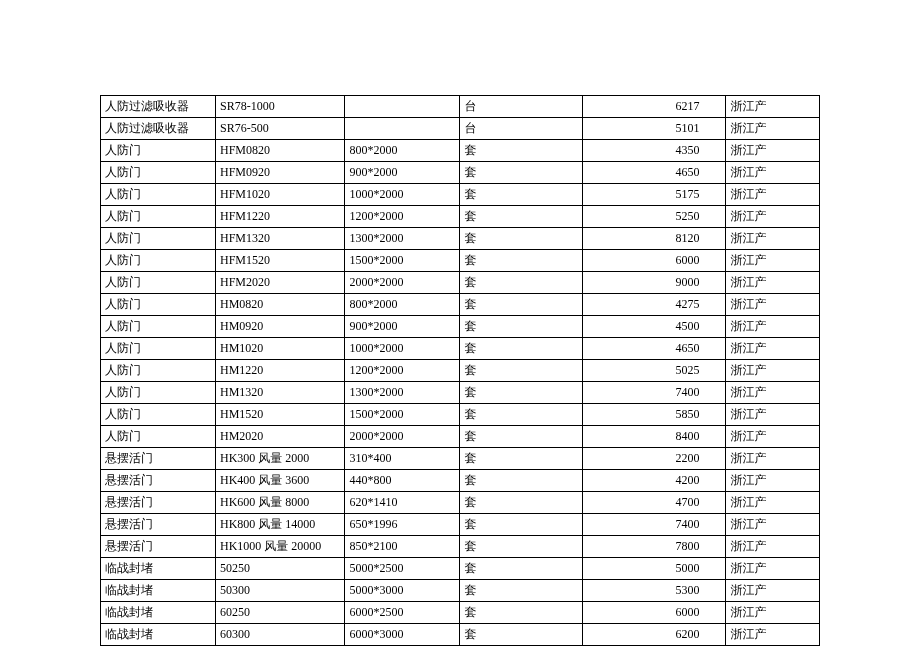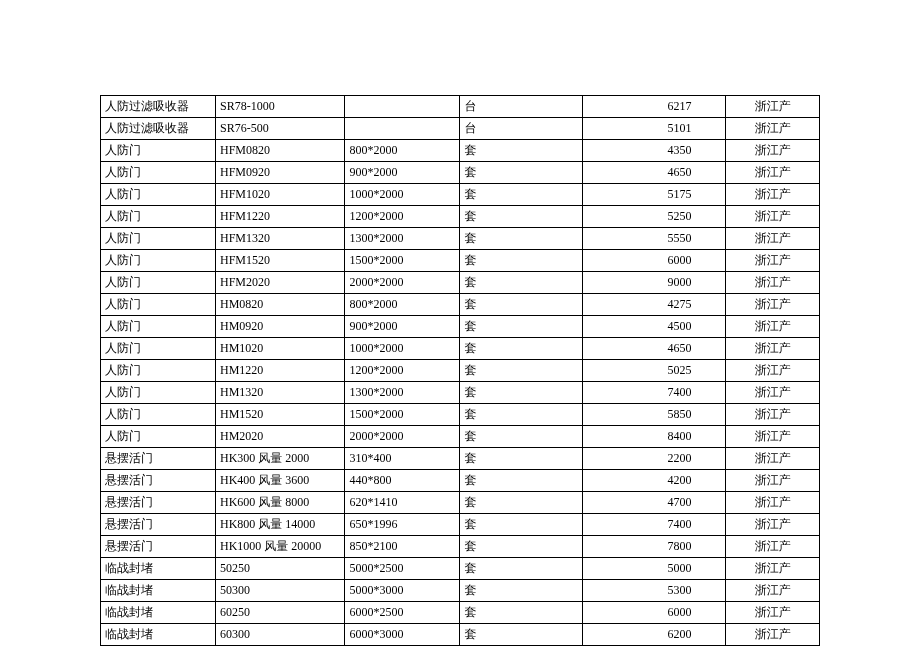--- a/index.html
+++ b/index.html
@@ -24,22 +24,22 @@
       padding: 2px 4px;
       height: 20px;
       vertical-align: middle;
       overflow: hidden;
       white-space: nowrap;
     }
     .col1 { width: 16%; }
     .col2 { width: 18%; margin-left: 24px; }
     .col3 { width: 16%; margin-left: 28px; }
     .col4 { width: 17%; text-align: left; }
-    .col5 { width: 20%; text-align: right; padding-right: 34px; }
-    .col6 { width: 13%; text-align: center; }
+    .col5 { width: 20%; text-align: right; padding-right: 26px; }
+    .col6 { width: 13%; text-align: left; }
   </style>
 </head>
 <body>
 
 <table>
   <tbody id="tbody">
       <tr>
         <td class="col1">人防过滤吸收器</td>
         <td class="col2">SR78-1000</td>
         <td class="col3"></td>
@@ -85,21 +85,21 @@
         <td class="col3">1200*2000</td>
         <td class="col4">套</td>
         <td class="col5">5250</td>
         <td class="col6">浙江产</td>
       </tr>
       <tr>
         <td class="col1">人防门</td>
         <td class="col2">HFM1320</td>
         <td class="col3">1300*2000</td>
         <td class="col4">套</td>
-        <td class="col5">5550</td>
+        <td class="col5">8120</td>
         <td class="col6">浙江产</td>
       </tr>
       <tr>
         <td class="col1">人防门</td>
         <td class="col2">HFM1520</td>
         <td class="col3">1500*2000</td>
         <td class="col4">套</td>
         <td class="col5">6000</td>
         <td class="col6">浙江产</td>
       </tr>

